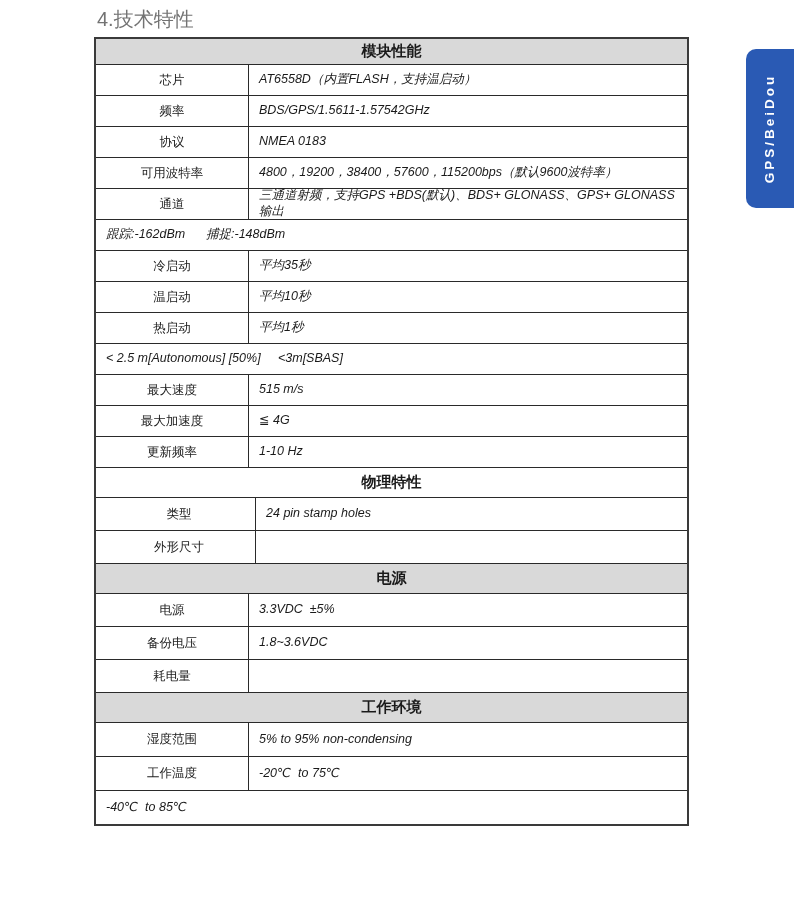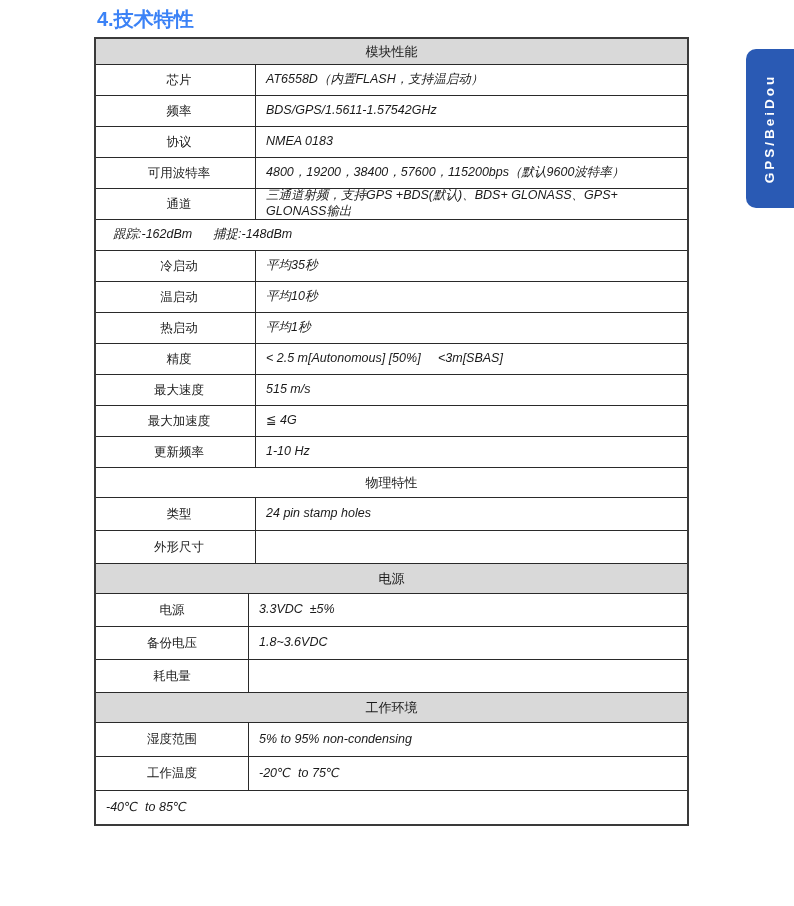--- a/index.html
+++ b/index.html
@@ -22,48 +22,48 @@
     width: 794px;
     height: 906px;
     background: #ffffff;
     overflow: hidden;
   }
   .page-title {
     margin: 0;
     padding: 7px 0 6px 97px;
     font-size: 20px;
     line-height: 1.2;
-    font-weight: bold;
-    color: #3b82f6;
+    font-weight: normal;
+    color: #737373;
   }
   .spec-table {
     margin-left: 94px;
     width: 595px;
     border: 2px solid var(--border-outer);
     background: #fff;
   }
   .spec-table > :first-child { border-top: none; }
   .section-header {
     display: flex;
     align-items: center;
     justify-content: center;
-    font-weight: normal;
-    font-size: 13px;
+    font-weight: bold;
+    font-size: 15px;
     height: 30px;
     border-top: 1px solid var(--border-inner);
   }
   .section-header.gray-header { background: var(--header-gray); }
   .section-header.white-header { background: #ffffff; }
   .section-header.sec0 { height: 25px; }
   .row {
     display: flex;
     border-top: 1px solid var(--border-inner);
     background: #fff;
   }
-  .row.sec0 { height: 31px; padding-left: 7px; }
+  .row.sec0 { height: 31px; }
   .row.sec1 { height: 33px; padding-left: 7px; }
   .row.sec2 { height: 33px; }
   .row.sec3 { height: 34px; }
   .cell-label {
     width: 153px;
     flex: 0 0 153px;
     border-right: 1px solid var(--border-inner);
     display: flex;
     align-items: center;
     justify-content: center;
@@ -139,21 +139,20 @@
       </div>
       <div class="row sec0">
         <div class="cell-label">温启动</div>
         <div class="cell-value">平均10秒</div>
       </div>
       <div class="row sec0">
         <div class="cell-label">热启动</div>
         <div class="cell-value">平均1秒</div>
       </div>
       <div class="row sec0">
-        <div class="cell-label">精度</div>
         <div class="cell-value">&lt; 2.5 m[Autonomous] [50%]     &lt;3m[SBAS]</div>
       </div>
       <div class="row sec0">
         <div class="cell-label">最大速度</div>
         <div class="cell-value">515 m/s</div>
       </div>
       <div class="row sec0">
         <div class="cell-label">最大加速度</div>
         <div class="cell-value">≦ 4G</div>
       </div>

